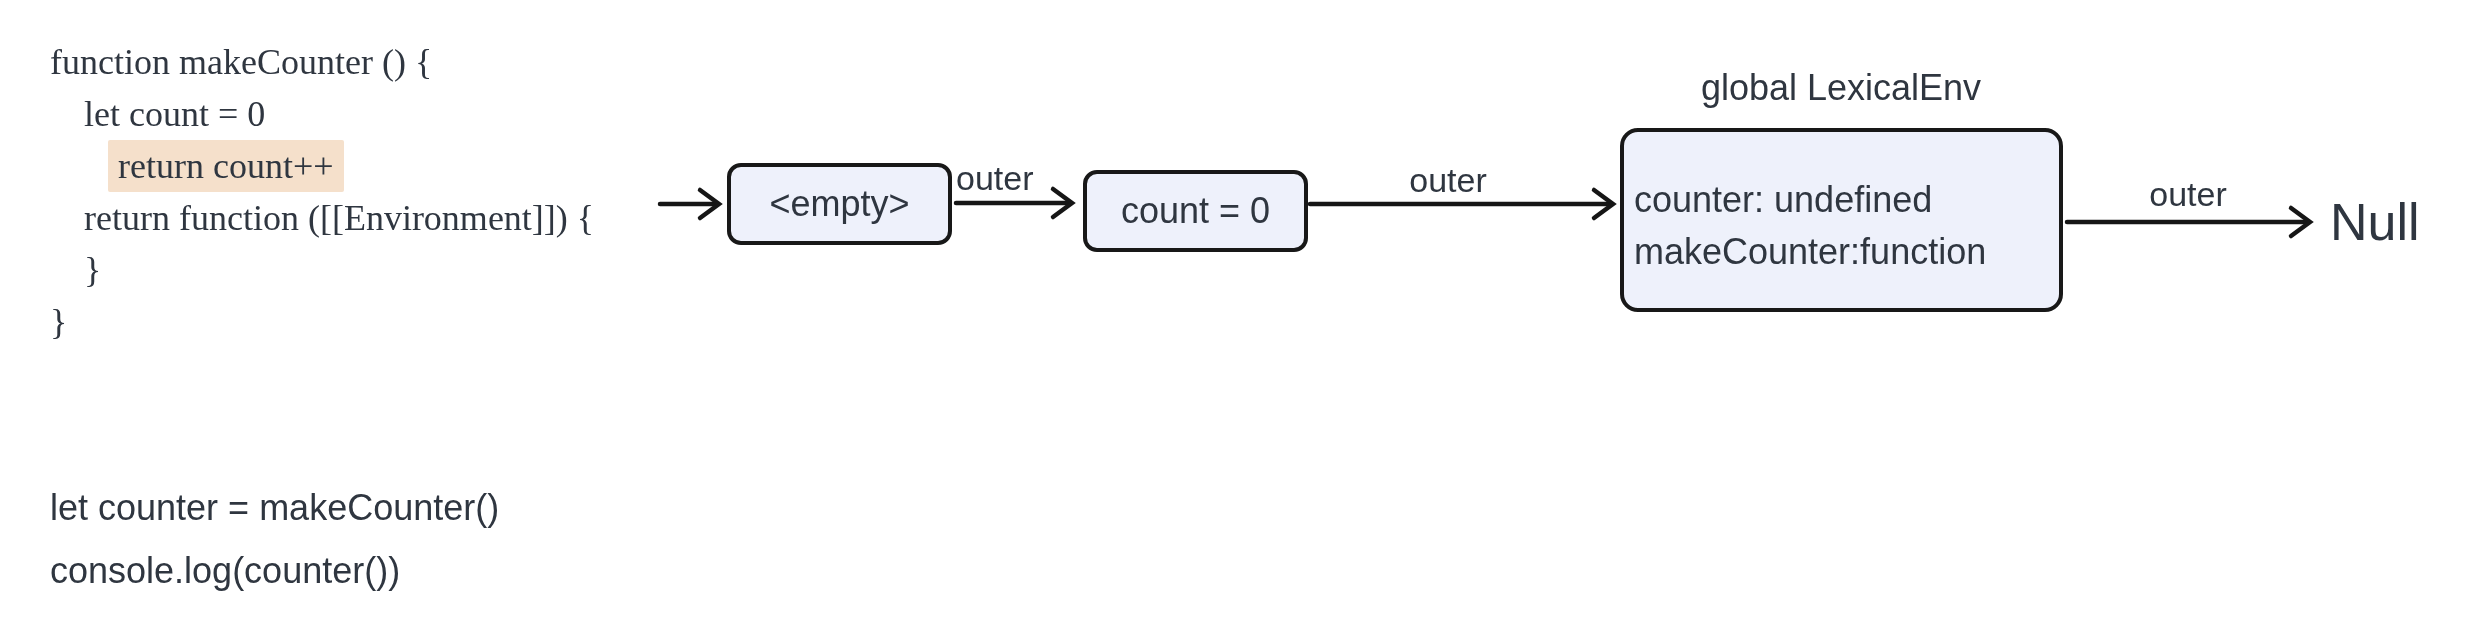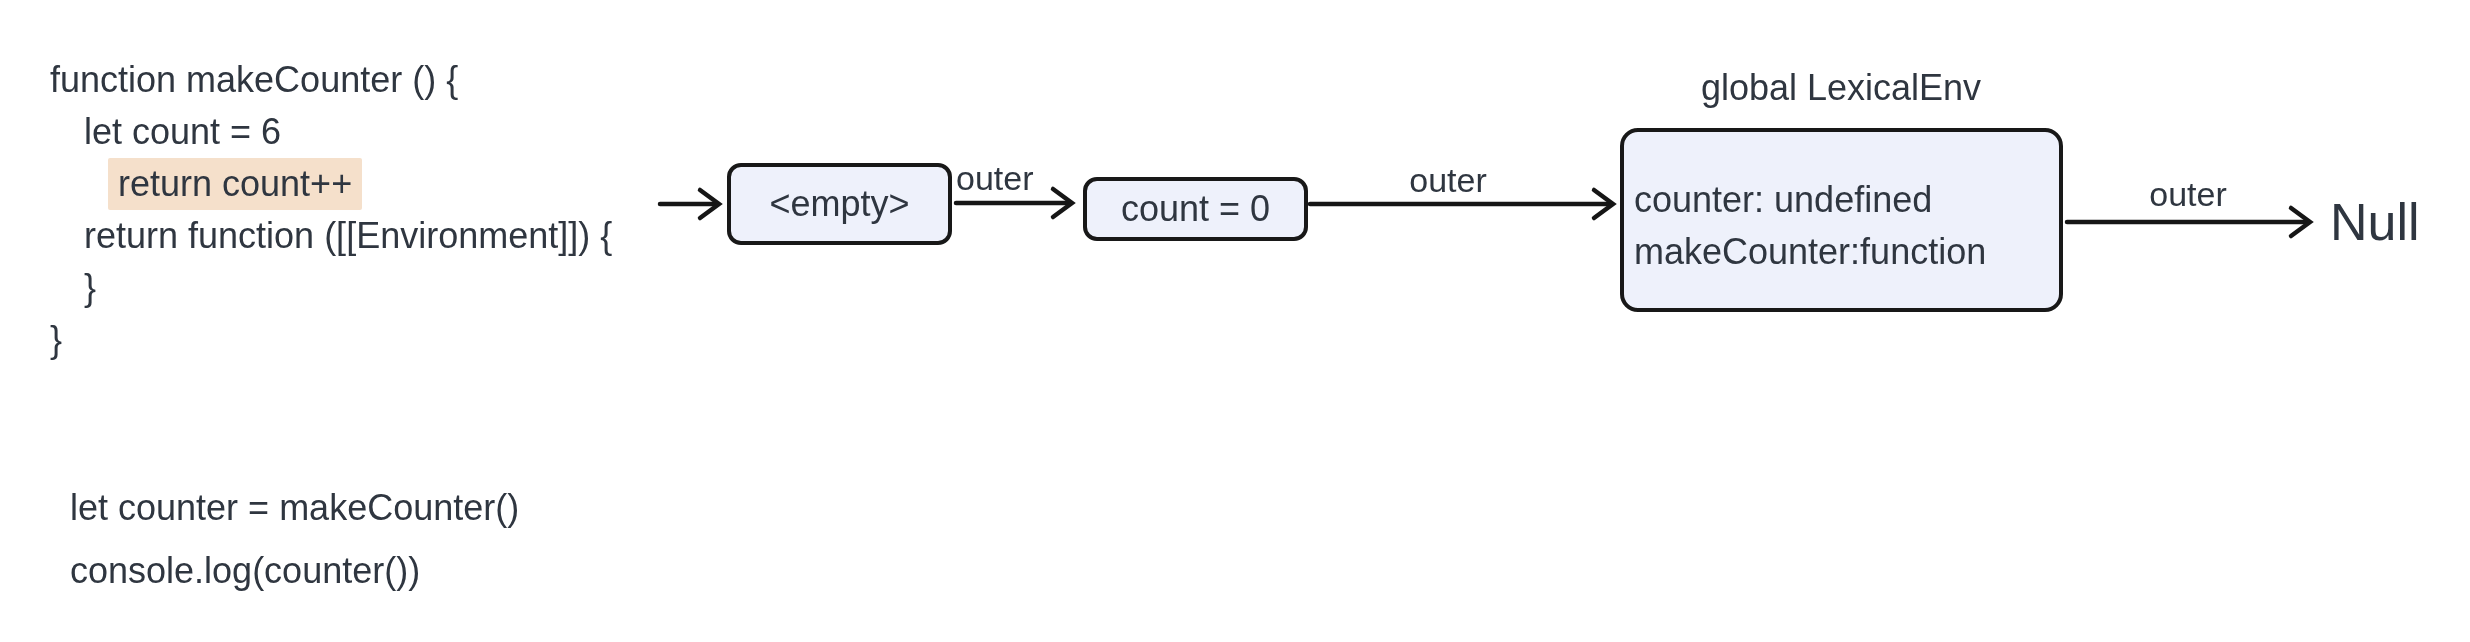--- a/index.html
+++ b/index.html
@@ -25,36 +25,36 @@
   .i0{padding-left:0;}
   .i1{padding-left:34px;}
   .i2{padding-left:58px;}
   .hl{
     display:inline-block;
     line-height:52px;
     padding:0 10px;
     background:var(--highlight);
     border-radius:2px;
   }
-  .code-top{left:50px;top:54px;}
-  .code-bottom{left:50px;top:486px;margin-left:20px;}
+  .code-top{left:50px;top:36px;font-family:Liberation Serif, serif;}
+  .code-bottom{left:50px;top:486px;}
   .code-bottom .cl2{height:44px;line-height:44px;}
   .code-bottom .cl2 + .cl2{margin-top:19px;}
   
   .env-box{
     position:absolute;
     box-sizing:border-box;
     background:var(--box-fill);
     border:4px solid var(--box-border);
     border-radius:14px;
     font-size:36px;
     display:flex;align-items:center;justify-content:center;
   }
   .box-empty{left:727px;top:163px;width:225px;height:82px;}
-  .box-count{left:1083px;top:177px;width:225px;height:64px;text-align:right;}
+  .box-count{left:1083px;top:170px;width:225px;height:82px;text-align:right;}
   .box-global{
     left:1620px;top:128px;width:443px;height:184px;
     border-radius:18px;
     display:block;
     padding:42px 0 0 10px;
   }
   .box-global .gl{height:52px;line-height:52px;white-space:pre;}
   
   .lbl{position:absolute;font-size:34px;line-height:34px;}
   .outer-1{left:956px;top:161px;}
@@ -72,21 +72,21 @@
     stroke-linejoin:miter;
   }
 </style>
 </head>
 <body>
 
 <div class="canvas">
 
   <div class="code code-top">
     <div class="cl i0">function makeCounter () {</div>
-    <div class="cl i1">let count = 6</div>
+    <div class="cl i1">let count = 0</div>
     <div class="cl i2"><span class="hl">return count++</span></div>
     <div class="cl i1">return function ([[Environment]]) {</div>
     <div class="cl i1">}</div>
     <div class="cl i0">}</div>
   </div>
 
   <div class="code code-bottom">
     <div class="cl2">let counter = makeCounter()</div>
     <div class="cl2">console.log(counter())</div>
   </div>

